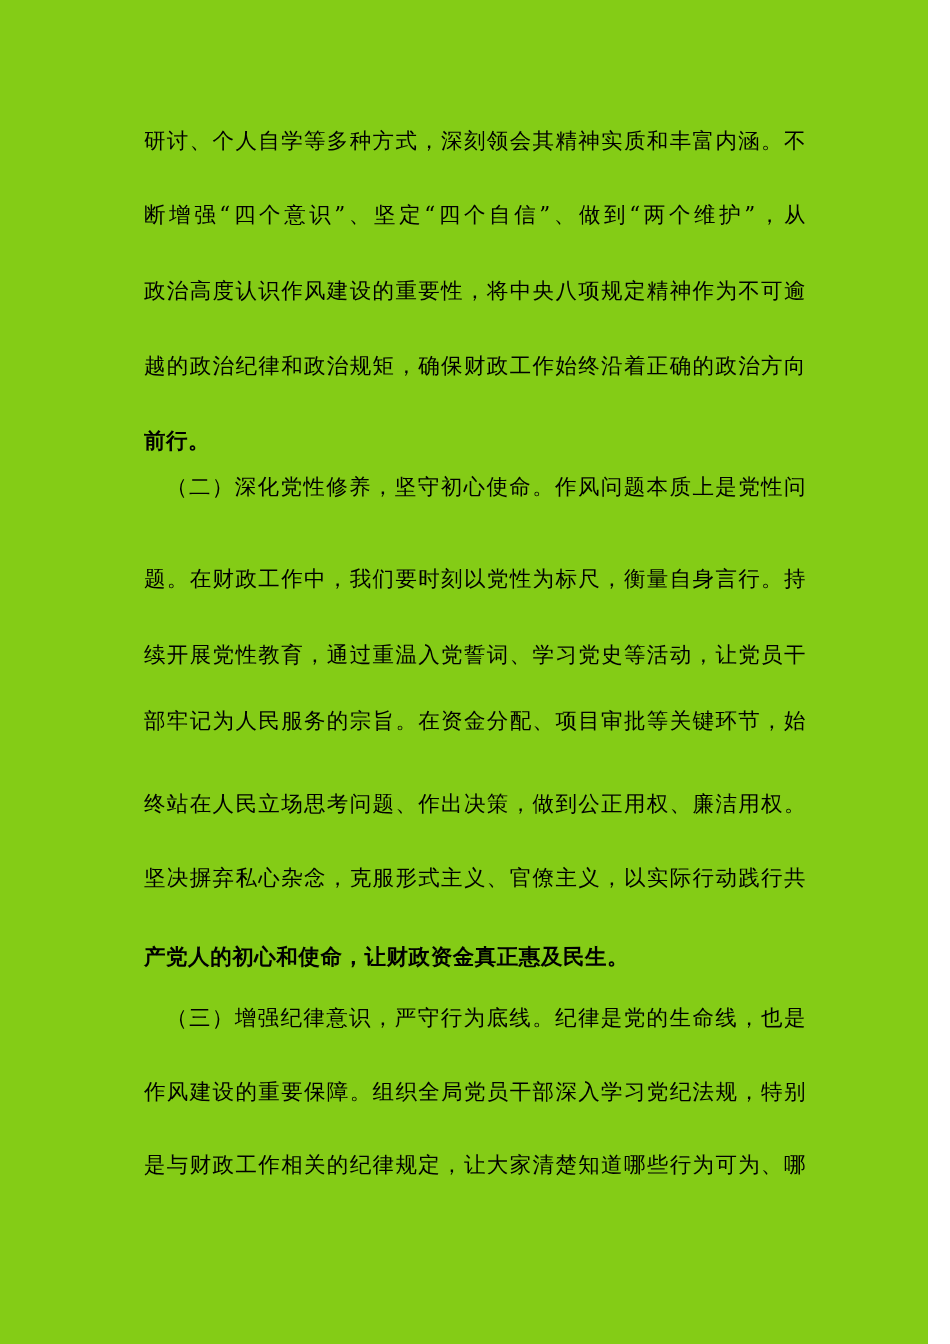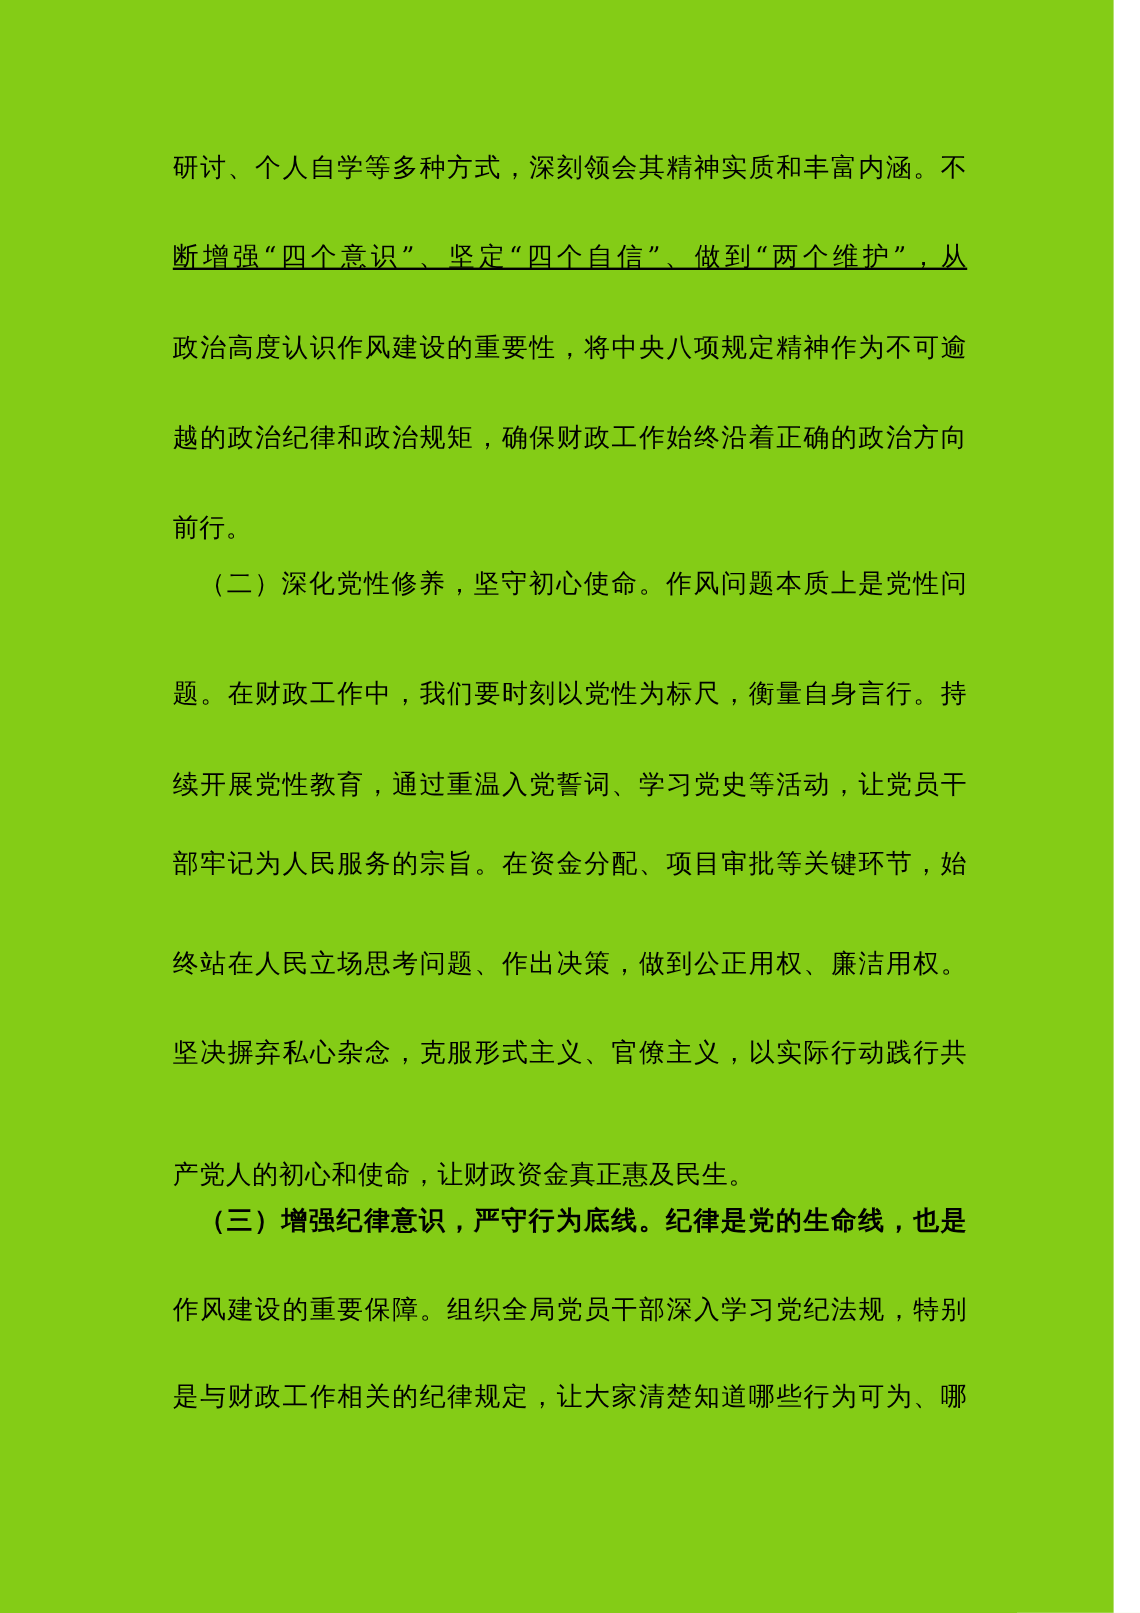--- a/index.html
+++ b/index.html
@@ -30,36 +30,37 @@
       height: 30px;
       font-size: 21.5px;
       line-height: 30px;
       white-space: nowrap;
       letter-spacing: 0.55px;
       text-align: justify;
       text-align-last: justify;
     }
     .line.last {
       text-align-last: left;
+      font-weight: bold;
     }
   </style>
 </head>
 <body>
 
 <div class="page">
   <div class="line" style="top:126px;">研讨、个人自学等多种方式，深刻领会其精神实质和丰富内涵。不</div>
-  <div class="line" style="top:200px;text-decoration:underline;">断增强“四个意识”、坚定“四个自信”、做到“两个维护”，从</div>
+  <div class="line" style="top:200px;">断增强“四个意识”、坚定“四个自信”、做到“两个维护”，从</div>
   <div class="line" style="top:276px;">政治高度认识作风建设的重要性，将中央八项规定精神作为不可逾</div>
   <div class="line" style="top:351px;">越的政治纪律和政治规矩，确保财政工作始终沿着正确的政治方向</div>
   <div class="line last" style="top:426px;">前行。</div>
 
   <div class="line" style="top:472px; left:166px; width:640px;">（二）深化党性修养，坚守初心使命。作风问题本质上是党性问</div>
   <div class="line" style="top:564px;">题。在财政工作中，我们要时刻以党性为标尺，衡量自身言行。持</div>
   <div class="line" style="top:640px;">续开展党性教育，通过重温入党誓词、学习党史等活动，让党员干</div>
   <div class="line" style="top:706px;">部牢记为人民服务的宗旨。在资金分配、项目审批等关键环节，始</div>
   <div class="line" style="top:789px;">终站在人民立场思考问题、作出决策，做到公正用权、廉洁用权。</div>
   <div class="line" style="top:863px;">坚决摒弃私心杂念，克服形式主义、官僚主义，以实际行动践行共</div>
-  <div class="line last" style="top:965px;">产党人的初心和使命，让财政资金真正惠及民生。</div>
+  <div class="line last" style="top:942px;">产党人的初心和使命，让财政资金真正惠及民生。</div>
 
-  <div class="line" style="top:1003px; left:166px; width:640px;font-weight:bold;">（三）增强纪律意识，严守行为底线。纪律是党的生命线，也是</div>
+  <div class="line" style="top:1003px; left:166px; width:640px;">（三）增强纪律意识，严守行为底线。纪律是党的生命线，也是</div>
   <div class="line" style="top:1077px;">作风建设的重要保障。组织全局党员干部深入学习党纪法规，特别</div>
   <div class="line" style="top:1150px;">是与财政工作相关的纪律规定，让大家清楚知道哪些行为可为、哪</div>
 </div>
 
 </body></html>

